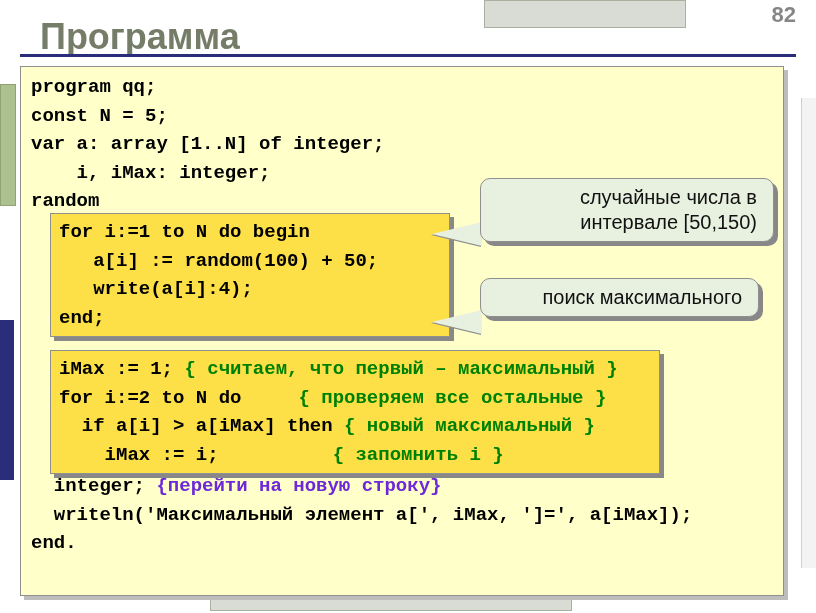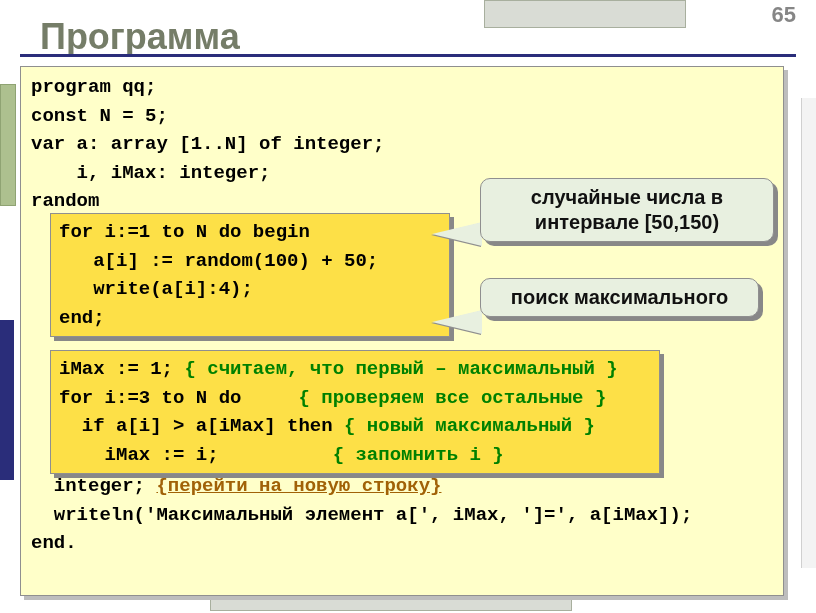--- a/index.html
+++ b/index.html
@@ -63,34 +63,33 @@
     position: absolute;
     background: #fde047;
     border: 1px solid #8f8f8f;
     box-shadow: 4px 4px 0 #888;
     padding: 4px 8px;
     box-sizing: border-box;
   }
   .sub1 { top: 213px; left: 50px; width: 400px; }
   .sub2 { top: 350px; left: 50px; width: 610px; }
   .comment-green { color: #008000; margin-top: 17px; }
-  .comment-org { color: #a16207; text-decoration: underline; }
+  .comment-org { color: #6d28d9; }
   .callout {
     position: absolute;
     background: #e8f0e0;
     border: 1px solid #8f8f8f;
     border-radius: 10px;
     box-shadow: 4px 4px 0 #888;
     font-family: Arial, sans-serif;
     font-size: 20px;
     color: #111;
     padding: 6px 16px;
-    text-align: center;
+    text-align: right;
     line-height: 1.25;
-    font-weight: bold;
   }
   .callout1 { top: 178px; left: 480px; width: 260px; }
   .callout2 { top: 278px; left: 480px; width: 245px; }
   .tail {
     position: absolute;
     width: 0; height: 0;
   }
   .tail1 {
     top: 222px; left: 432px;
     border-top: 12px solid transparent;
@@ -113,21 +112,21 @@
 </style>
 </head>
 <body>
 
 <div class="left-bar1"></div>
 <div class="left-bar2"></div>
 <div class="right-block"></div>
 <div class="bottom-bar"></div>
 <div class="top-decor"></div>
 
-<div class="page-num">65</div>
+<div class="page-num">82</div>
 <div class="title">Программа</div>
 <div class="title-underline"></div>
 
 <div class="main-block">
 <div class="code"><span>program qq;</span>
 <span>const N = 5;</span>
 <span>var a: array [1..N] of integer;</span>
 <span>    i, iMax: integer;</span>
 <span>random</span>
 <span>  writeln('Исходный массив:');</span>
@@ -146,21 +145,21 @@
 
 <div class="sub1">
 <div class="code"><span>for i:=1 to N do begin</span>
 <span>   a[i] := random(100) + 50;</span>
 <span>   write(a[i]:4);</span>
 <span>end;</span></div>
 </div>
 
 <div class="sub2">
 <div class="code"><span>iMax := 1; </span><span class="comment-green">{ считаем, что первый – максимальный }</span>
-<span>for i:=3 to N do     </span><span class="comment-green">{ проверяем все остальные }</span>
+<span>for i:=2 to N do     </span><span class="comment-green">{ проверяем все остальные }</span>
 <span>  if a[i] &gt; a[iMax] then </span><span class="comment-green">{ новый максимальный }</span>
 <span>    iMax := i;          </span><span class="comment-green">{ запомнить i }</span></div>
 </div>
 
 <div class="tail tail1"></div>
 <div class="callout callout1">случайные числа в интервале [50,150)</div>
 
 <div class="tail tail2"></div>
 <div class="callout callout2">поиск максимального</div>
 

